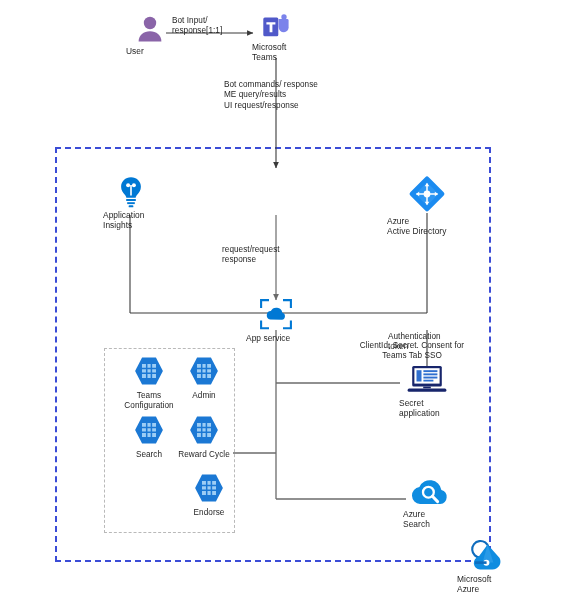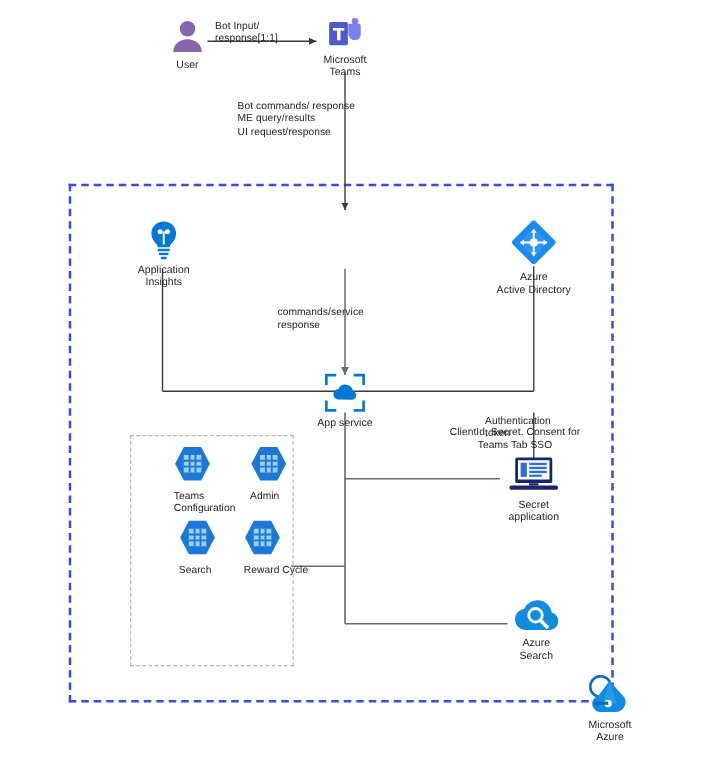--- a/index.html
+++ b/index.html
@@ -5,38 +5,38 @@
 <style>
   html,body{margin:0;padding:0;background:#ffffff;}
   body{
     width:564px;height:608px;position:relative;overflow:hidden;
     font-family:"Liberation Sans","DejaVu Sans",sans-serif;
     color:#1a1a1a;
   }
   #canvas{position:absolute;inset:0;width:564px;height:608px;}
   svg.layer{position:absolute;left:0;top:0;width:564px;height:608px;pointer-events:none;}
 
-  .node{position:absolute;text-align:center;}
+  .node{position:absolute;text-align:left;}
   .node .glyph{display:block;margin:0 auto;}
   .label{
     font-size:8.4px;line-height:10.4px;color:#1f1f1f;
     white-space:pre-line;margin-top:2px;letter-spacing:0.05px;
   }
   .edge-label{
     position:absolute;font-size:8.2px;line-height:10.3px;color:#1f1f1f;
     text-align:left;white-space:pre-line;letter-spacing:0.05px;
   }
   .edge-label.left{text-align:right;margin-top:41px;}
   .module-box{
     position:absolute;border:1px dashed #b9b9b9;background:transparent;
   }
   .azure-boundary{
     position:absolute;border:2px dashed #3b4cd6;background:transparent;
   }
-  .tile{position:absolute;text-align:left;width:58px;margin-left:20px;}
+  .tile{position:absolute;text-align:center;width:58px;}
   .tile .label{font-size:8.2px;line-height:9.6px;margin-top:1px;}
 </style>
 </head>
 <body>
 
 <div id="canvas">
 
   <div class="azure-boundary" style="left:55px;top:147px;width:432px;height:411px;"></div>
 
   <div class="module-box" style="left:104px;top:348px;width:129px;height:183px;"></div>
@@ -210,29 +210,39 @@
       <path d="M8.1 1.6h13.8l7.0 13.4-7.0 13.4H8.1L1.1 15.0z" fill="#1B78D4"></path>
       <rect x="8.0" y="8.0" width="14.0" height="14.0" fill="#9CCDF5"></rect>
       <g stroke="#1B78D4" stroke-width="1.5">
         <path d="M8.0 12.6h14M8.0 17.3h14M12.7 8.0v14M17.4 8.0v14"></path>
       </g>
     </svg>
     <div class="label">Reward Cycle</div>
   </div>
 
 
+  <div class="tile" style="left:182px;top:473px;width:54px;">
+    <svg class="glyph" width="30" height="30" viewBox="0 0 30 30">
+      <path d="M8.1 1.6h13.8l7.0 13.4-7.0 13.4H8.1L1.1 15.0z" fill="#1B78D4"></path>
+      <rect x="8.0" y="8.0" width="14.0" height="14.0" fill="#9CCDF5"></rect>
+      <g stroke="#1B78D4" stroke-width="1.5">
+        <path d="M8.0 12.6h14M8.0 17.3h14M12.7 8.0v14M17.4 8.0v14"></path>
+      </g>
+    </svg>
+    <div class="label">Endorse</div>
+  </div>
 
   <div class="edge-label" style="left:172px;top:16px;width:82px;">Bot Input/
 response[1:1]</div>
 
-  <div class="edge-label" style="left:190px;top:80px;width:142px;">Bot commands/ response
+  <div class="edge-label" style="left:224px;top:80px;width:142px;">Bot commands/ response
 ME query/results
 UI request/response</div>
 
-  <div class="edge-label" style="left:222px;top:245px;width:110px;">commands/service
+  <div class="edge-label" style="left:222px;top:245px;width:110px;">request/request
 response</div>
 
   <div class="edge-label left" style="left:338px;top:300px;width:148px;text-align:center;">ClientId, Secret. Consent for
 Teams Tab SSO</div>
 
   <div class="edge-label" style="left:388px;top:332px;width:78px;">Authentication
 token</div>
 
 </div>
 

